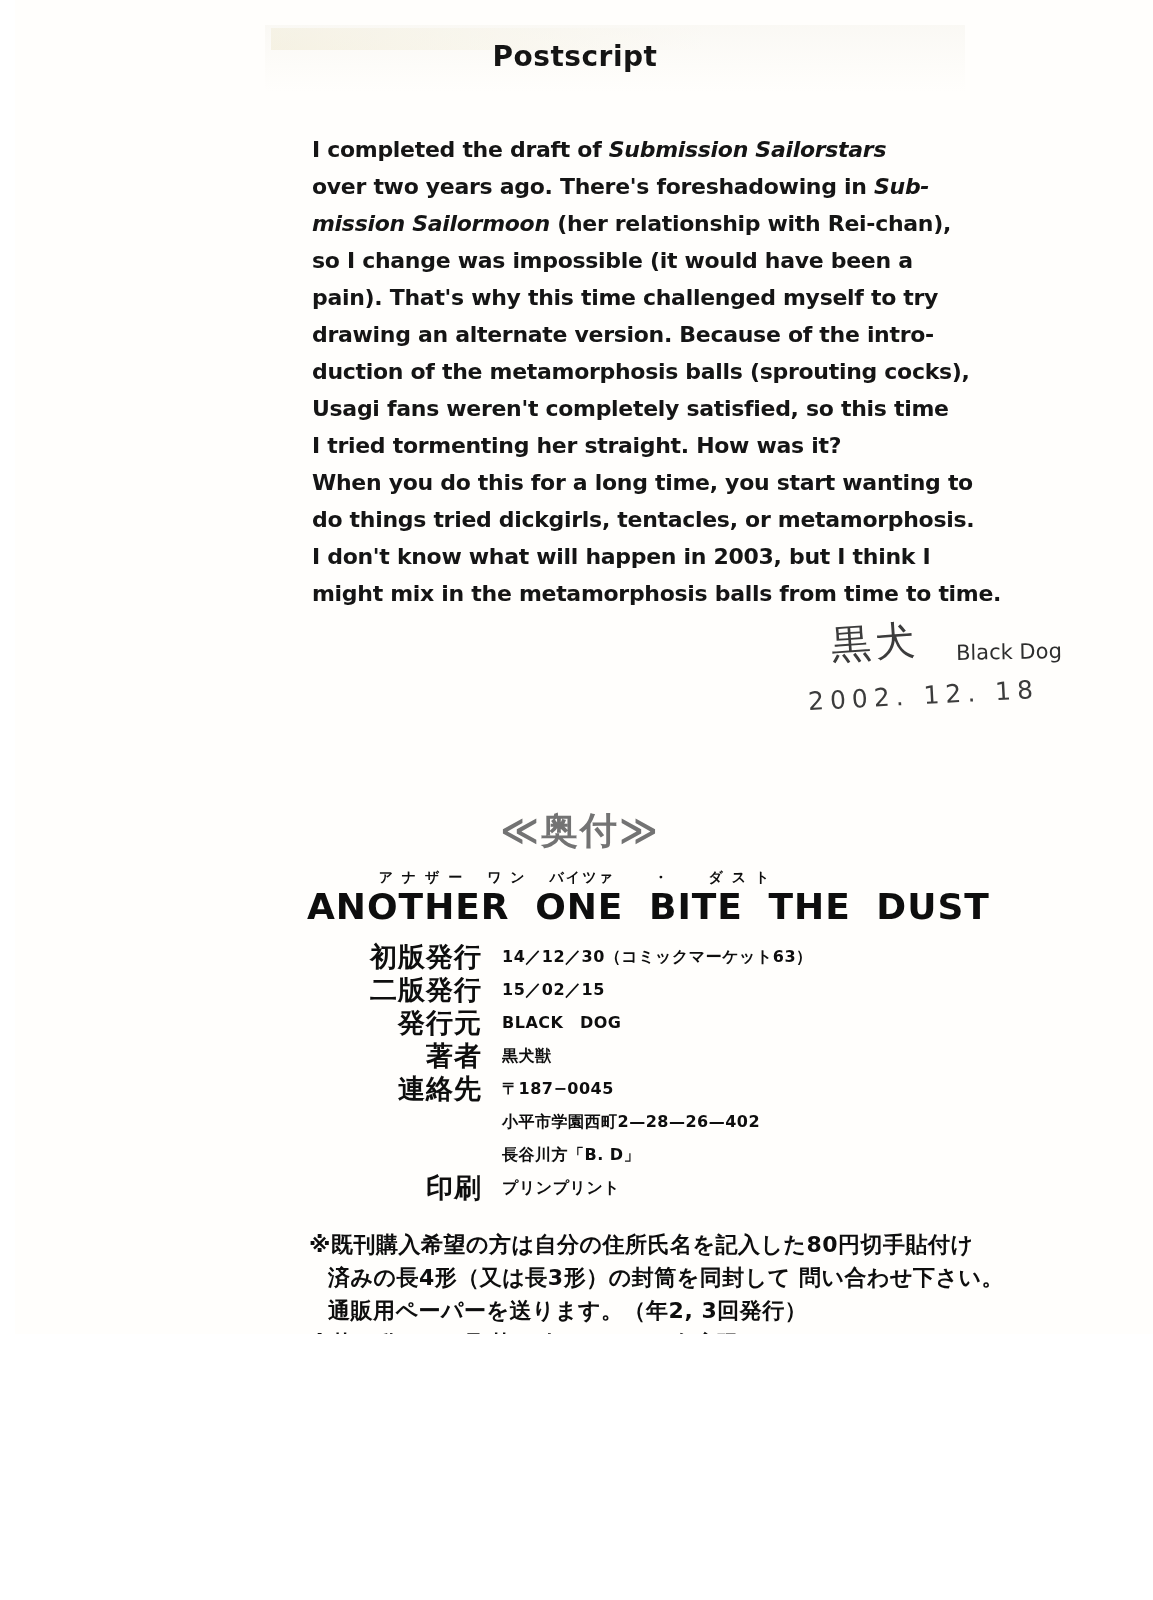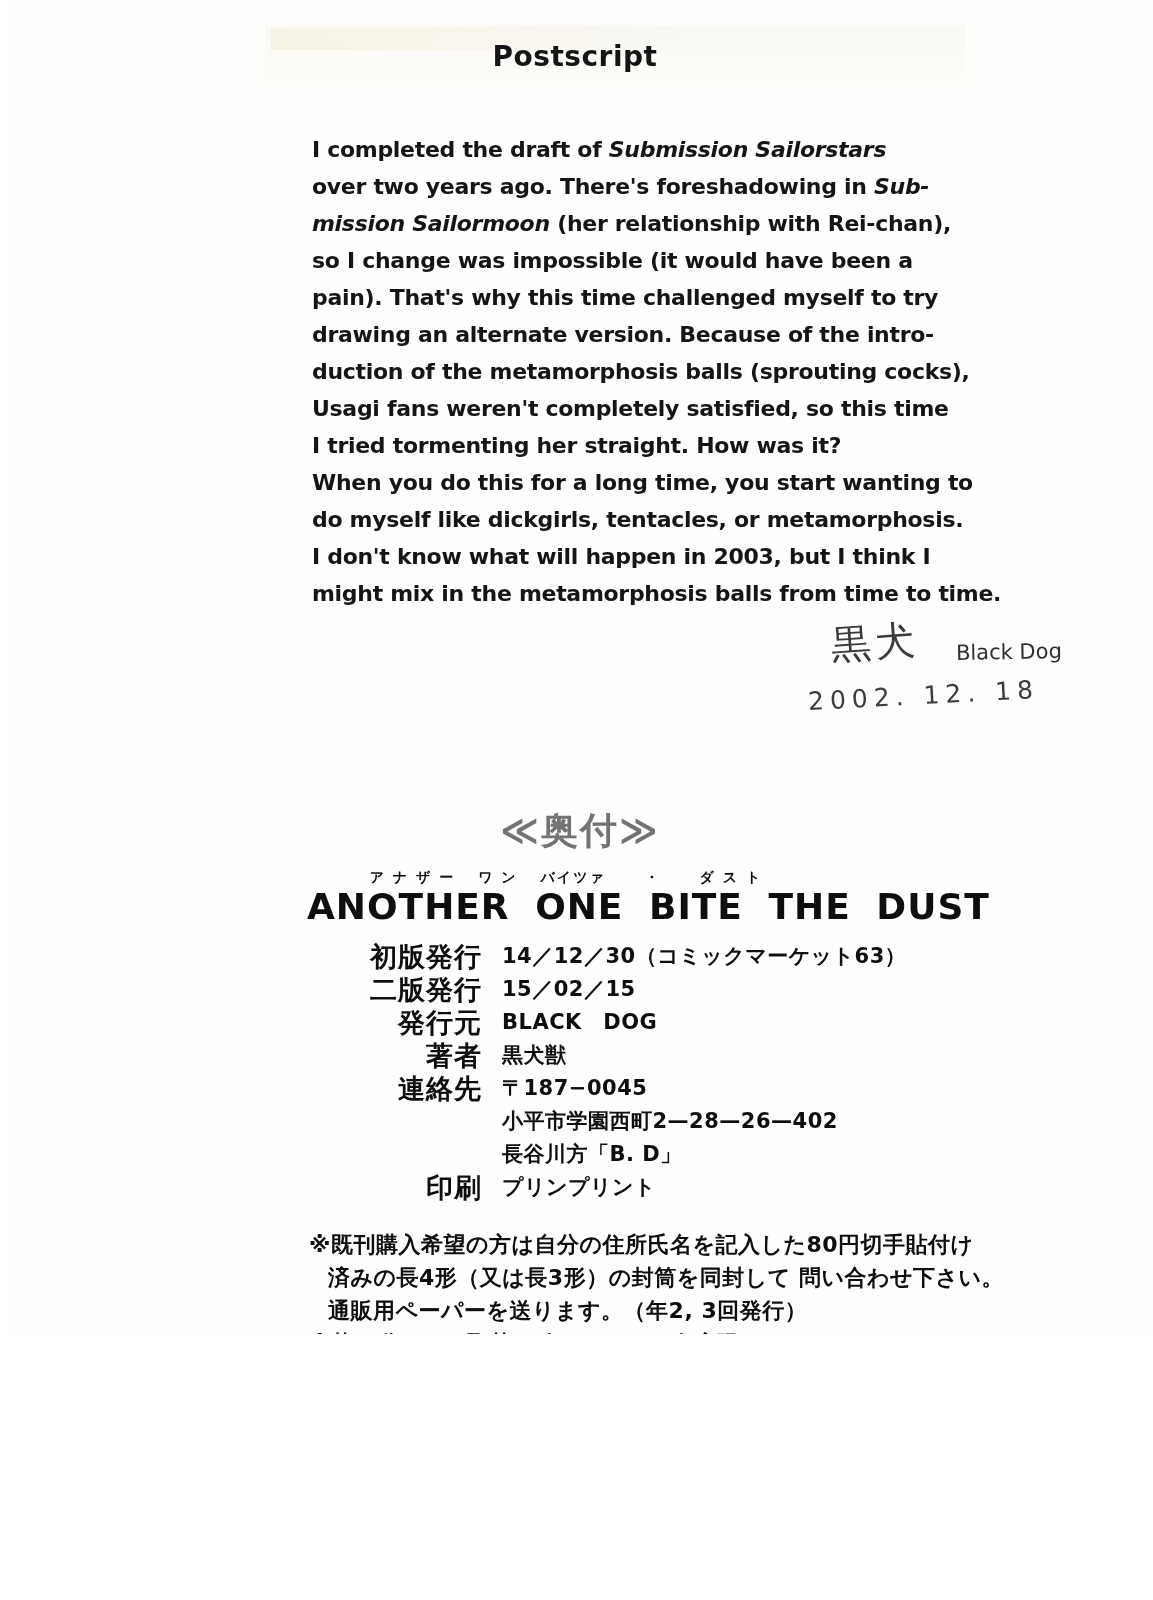--- a/index.html
+++ b/index.html
@@ -75,21 +75,21 @@
     position: absolute;
     left: 415px; top: 806px; width: 300px;
     text-align: center;
     font-size: 37px;
     font-weight: 700;
     letter-spacing: 2px;
     color: #737373;
   }
   .colophon-furigana {
     position: absolute;
-    left: 276px; top: 869px; width: 550px;
+    left: 285px; top: 869px; width: 550px;
     text-align: center;
     font-size: 14px;
     font-weight: 700;
     letter-spacing: 2px;
     white-space: nowrap;
     color: #0e0e0e;
   }
   .colophon-title {
     position: absolute;
     left: 292px; top: 886px; width: 550px;
@@ -111,21 +111,21 @@
     width: 170px;
     text-align: right;
     font-size: 27px;
     font-weight: 700;
     letter-spacing: 1px;
     color: #0e0e0e;
     flex: none;
   }
   .cvalue {
     margin-left: 20px;
-    font-size: 21px;
+    font-size: 16px;
     font-weight: 600;
     letter-spacing: 0.5px;
     white-space: nowrap;
     color: #0e0e0e;
   }
   .colophon-notes {
     position: absolute;
     left: 294px; top: 1228px;
     width: 620px;
   }
@@ -161,21 +161,21 @@
       <div class="ps-line"><span>I completed the draft of </span><span class="it">Submission Sailorstars</span></div>
       <div class="ps-line"><span>over two years ago. There's foreshadowing in </span><span class="it">Sub-</span></div>
       <div class="ps-line"><span class="it">mission Sailormoon</span><span> (her relationship with Rei-chan),</span></div>
       <div class="ps-line"><span>so I change was impossible (it would have been a</span></div>
       <div class="ps-line"><span>pain). That's why this time challenged myself to try</span></div>
       <div class="ps-line"><span>drawing an alternate version. Because of the intro-</span></div>
       <div class="ps-line"><span>duction of the metamorphosis balls (sprouting cocks),</span></div>
       <div class="ps-line"><span>Usagi fans weren't completely satisfied, so this time</span></div>
       <div class="ps-line"><span>I tried tormenting her straight. How was it?</span></div>
       <div class="ps-line"><span>When you do this for a long time, you start wanting to</span></div>
-      <div class="ps-line"><span>do myself like dickgirls, tentacles, or metamorphosis.</span></div>
+      <div class="ps-line"><span>do things tried dickgirls, tentacles, or metamorphosis.</span></div>
       <div class="ps-line"><span>I don't know what will happen in 2003, but I think I</span></div>
       <div class="ps-line"><span>might mix in the metamorphosis balls from time to time.</span></div>
     </div>
 
   <div class="sig-kanji">黒犬</div>
   <div class="sig-name">Black Dog</div>
   <div class="sig-date">2002. 12. 18</div>
 
   <div class="colophon-header">≪奥付≫</div>
   <div class="colophon-furigana">ア ナ ザ ー　 ワ ン　 バイツァ　 　・　 　ダ ス ト</div>

